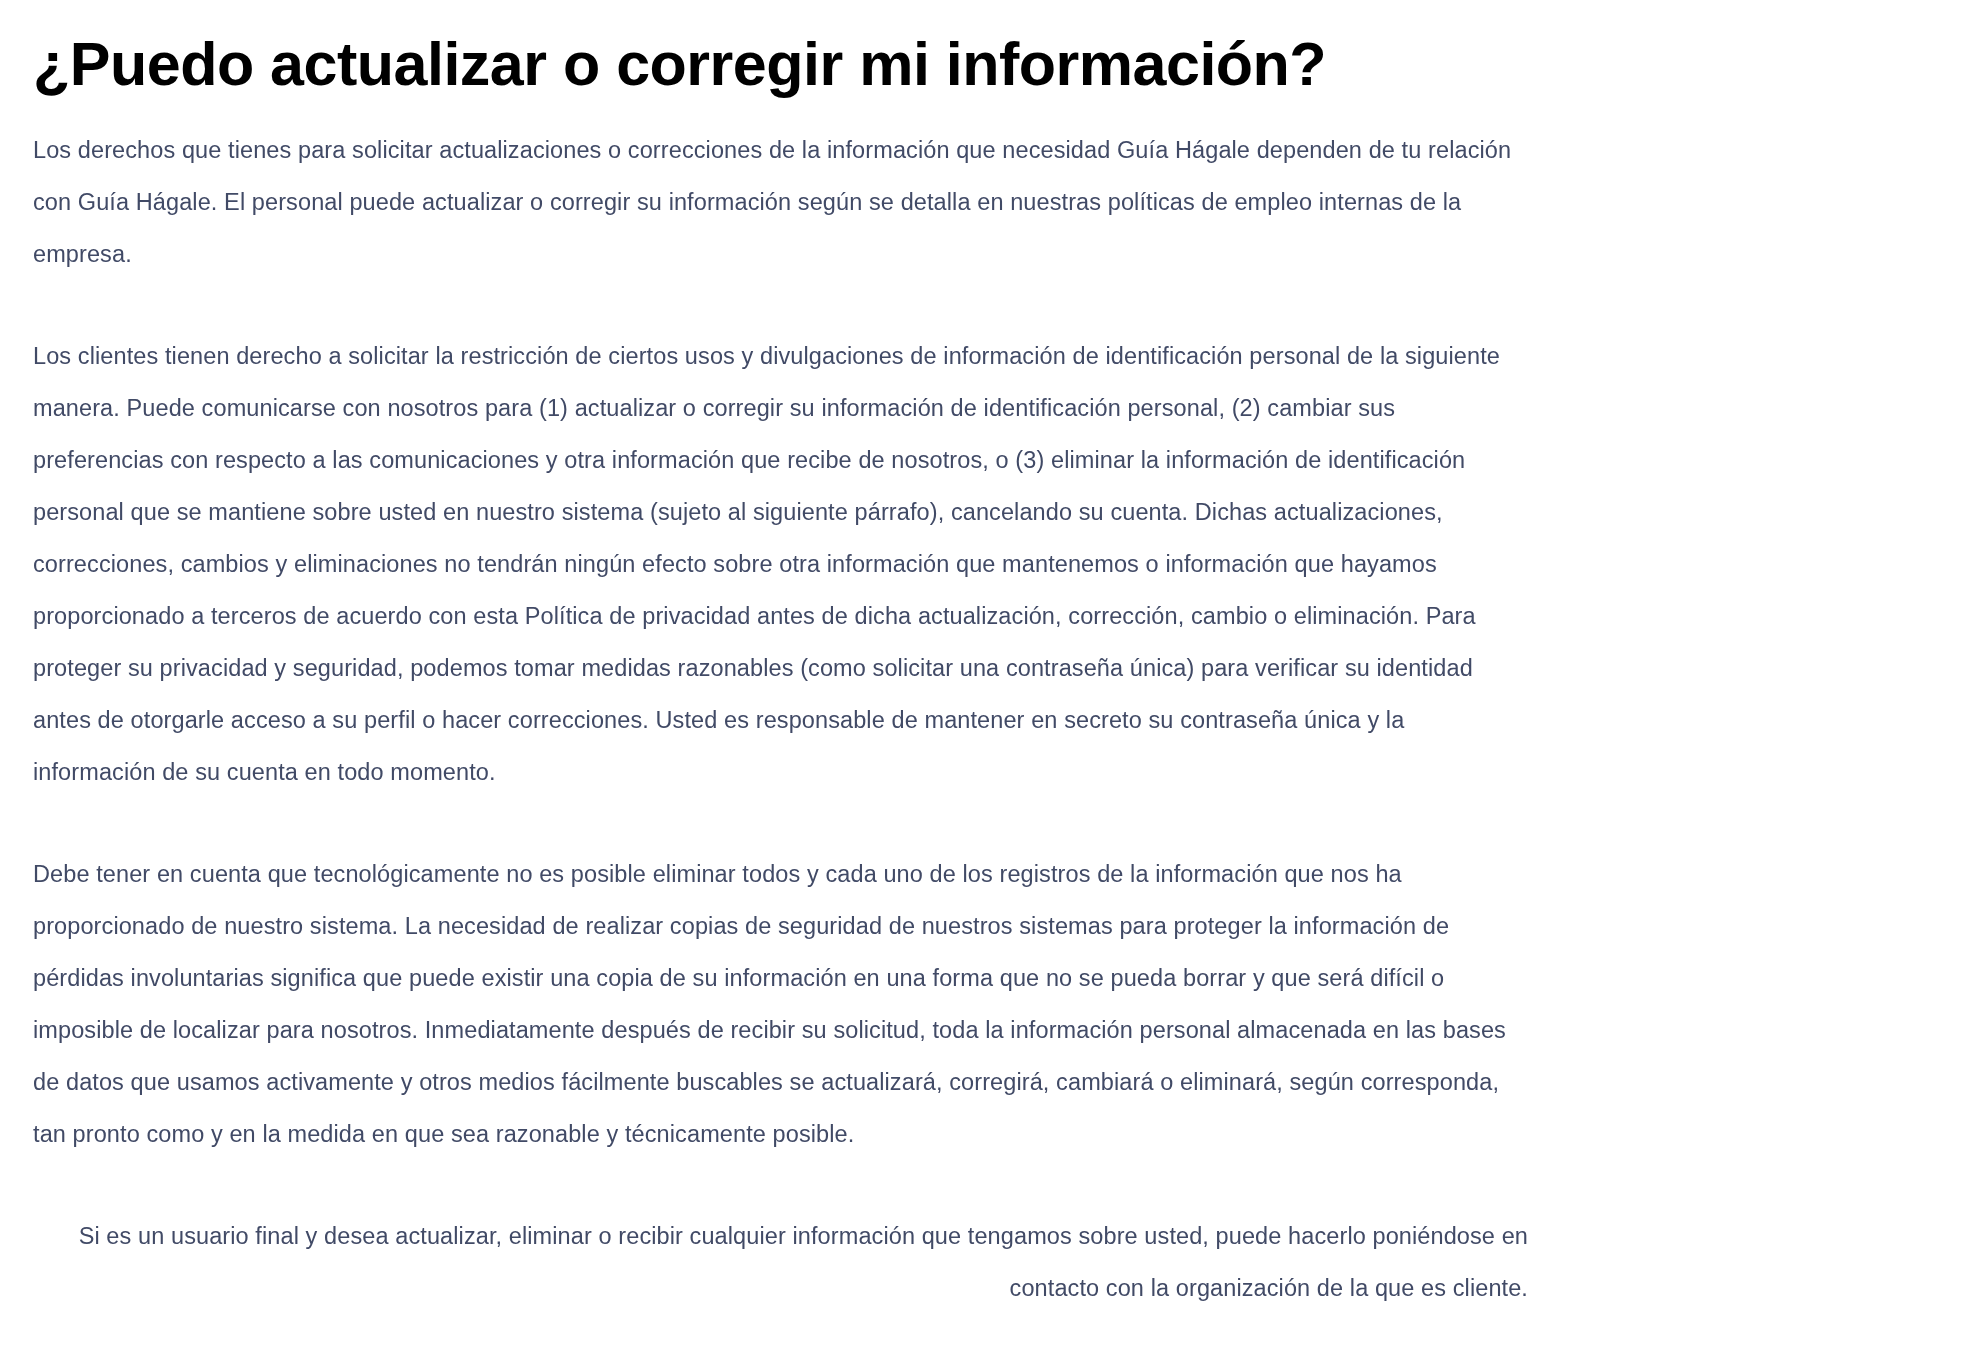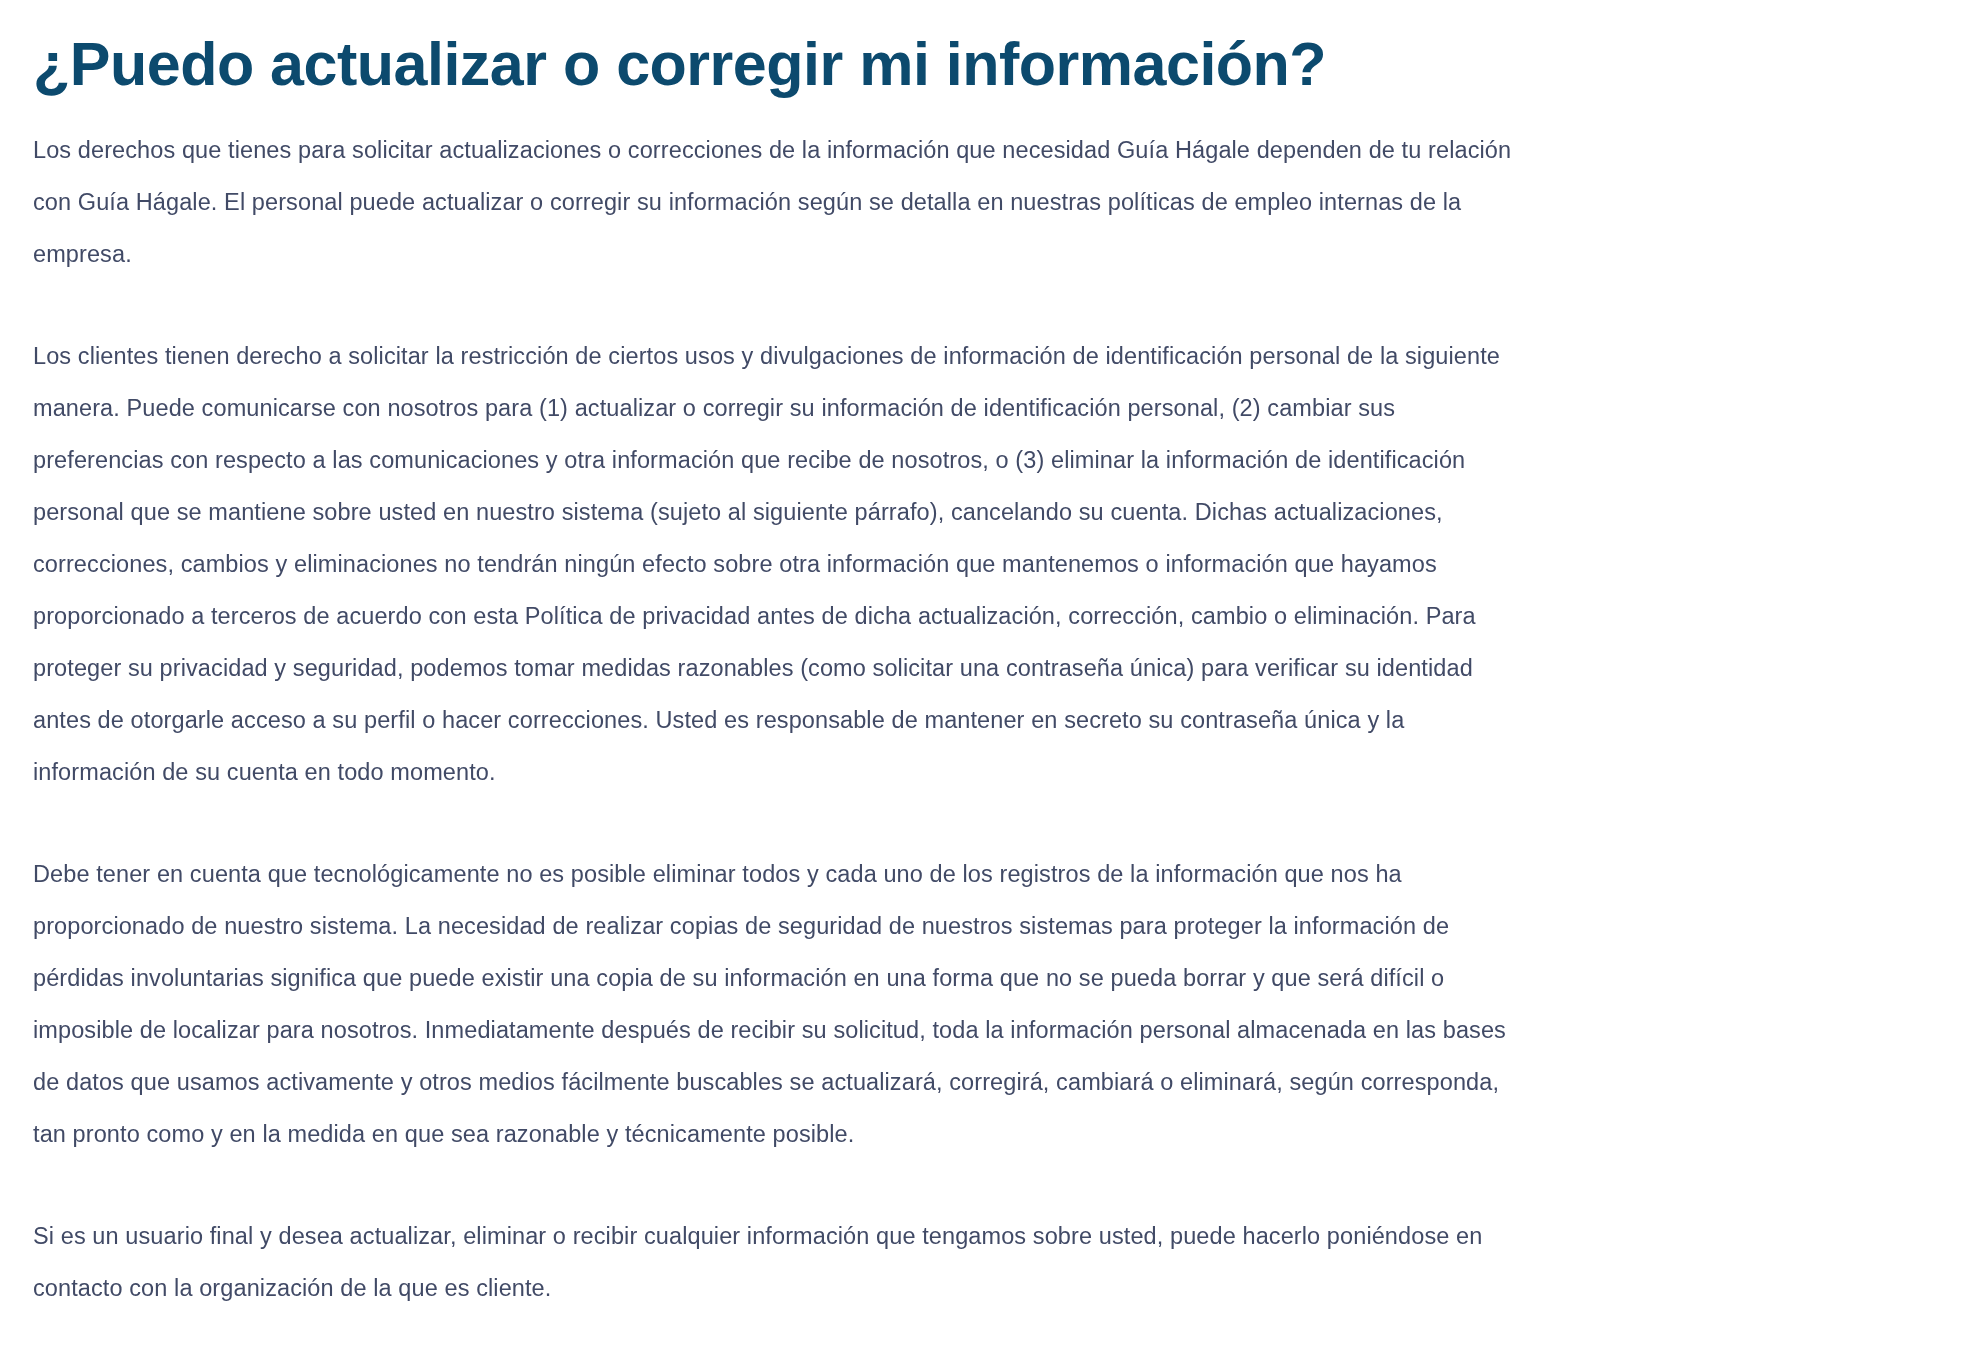--- a/index.html
+++ b/index.html
@@ -17,34 +17,35 @@
   .content {
     box-sizing: border-box;
     width: 1560px;
     padding: 26px 0 0 33px;
   }
   .page-title {
     margin: 0 0 22px 0;
     font-size: 61px;
     font-weight: 700;
     letter-spacing: -0.5px;
-    color: #0c4a6e;
+    color: #000000;
     line-height: 1.25;
   }
   .body-paragraph {
     margin: 0 0 50px 0;
     max-width: 1495px;
     font-size: 23.5px;
     font-weight: 400;
     color: #414a66;
     line-height: 52px;
     letter-spacing: 0.1px;
   }
   .body-paragraph:last-child {
     margin-bottom: 0;
+    text-align: right;
   }
 </style>
 </head>
 <body>
 
 <main class="content">
   <h1 class="page-title">¿Puedo actualizar o corregir mi información?</h1>
 
   <p class="body-paragraph">Los derechos que tienes para solicitar actualizaciones o correcciones de la información que necesidad Guía Hágale dependen de tu relación con Guía Hágale. El personal puede actualizar o corregir su información según se detalla en nuestras políticas de empleo internas de la empresa.</p>
 

